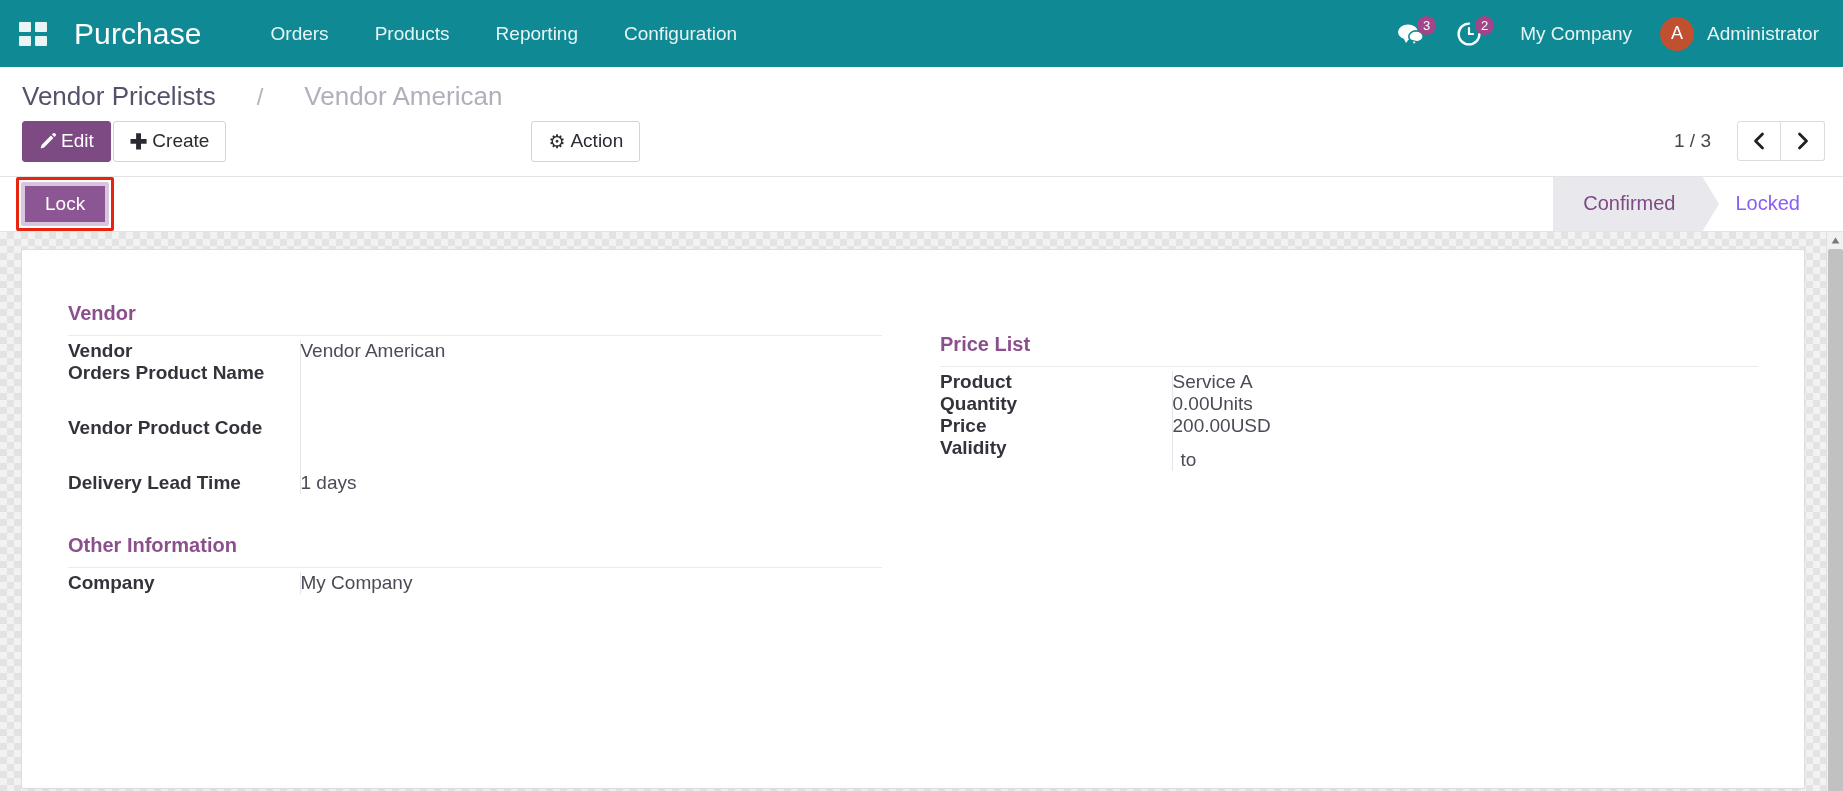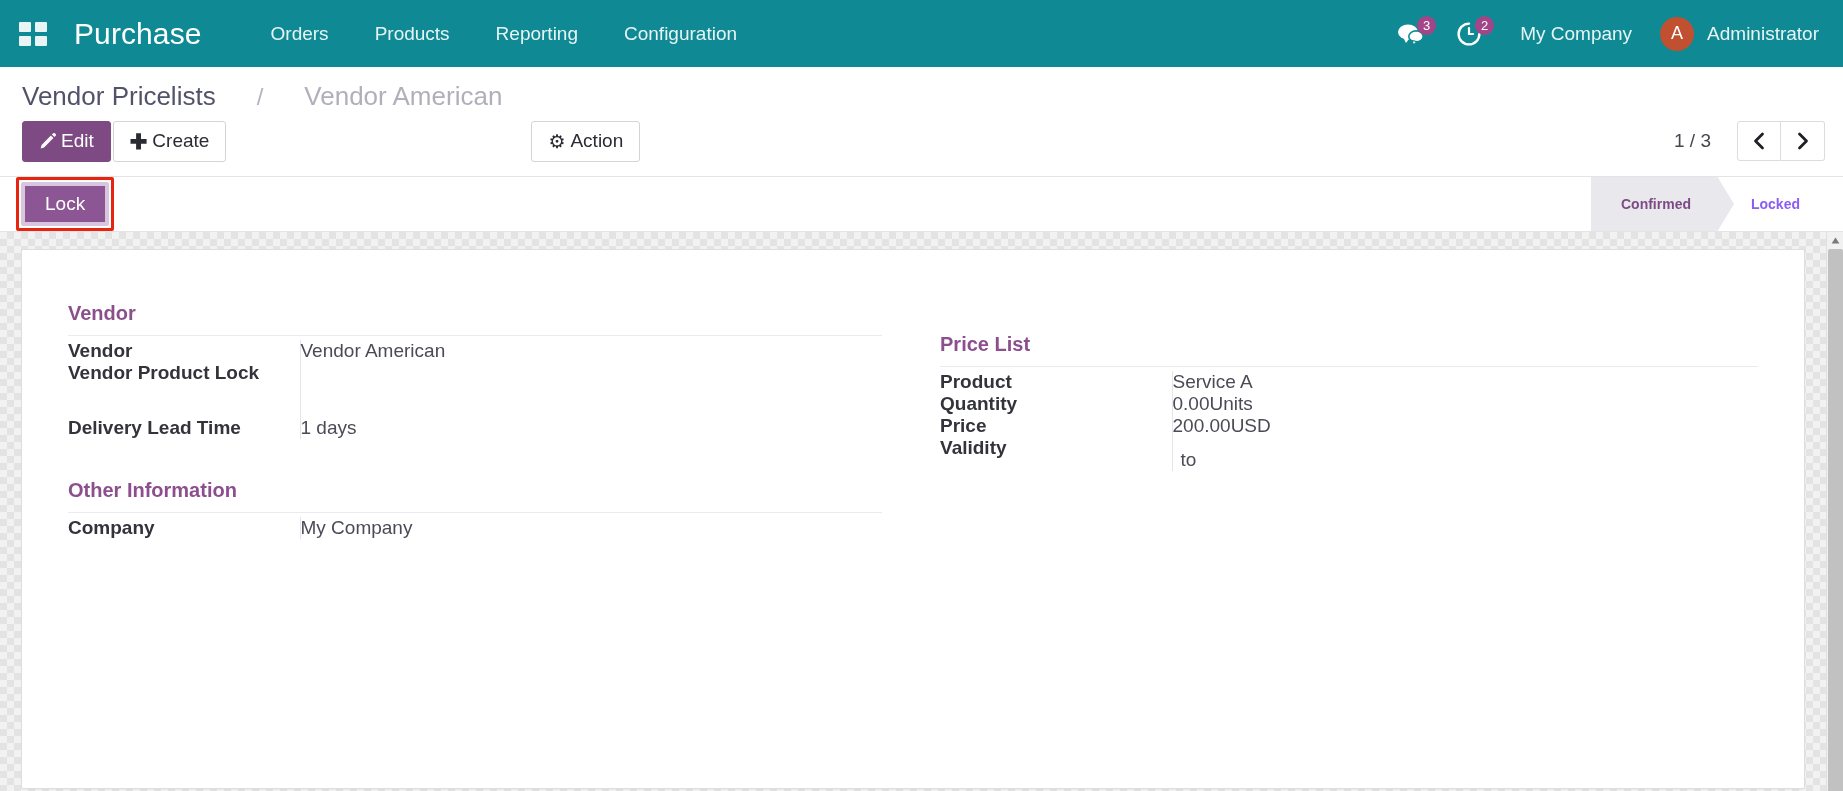--- a/index.html
+++ b/index.html
@@ -221,22 +221,22 @@
   .statusbar {
     margin-left: auto;
     display: flex;
     align-items: stretch;
     height: 100%;
     padding-right: 17px;
   }
   .stage {
     display: flex;
     align-items: center;
-    font-size: 14px;
-    font-weight: bold;
+    font-size: 20px;
+    font-weight: normal;
     position: relative;
     padding: 0 26px 0 30px;
     cursor: pointer;
     white-space: nowrap;
   }
   .stage.done {
     background: #e9e9ed;
     color: #7d4a84;
   }
   .stage.done::after {
@@ -469,21 +469,25 @@
       <div class="form-col">
 
         <div class="group-title">Vendor</div>
         <table class="fields">
           <tbody>
               <tr>
             <td class="lbl">Vendor</td>
             <td class="val">Vendor American</td>
           </tr>
           <tr>
-            <td class="lbl">Vendor Product Lock</td>
+            <td class="lbl">Orders Product Name</td>
+            <td class="val empty"><span class="ph"></span></td>
+          </tr>
+          <tr>
+            <td class="lbl">Vendor Product Code</td>
             <td class="val empty"><span class="ph"></span></td>
           </tr>
           <tr>
             <td class="lbl">Delivery Lead Time</td>
             <td class="val">1 days</td>
           </tr>
         </tbody>
           </table>
 
         <div class="group-title spaced">Other Information</div>

